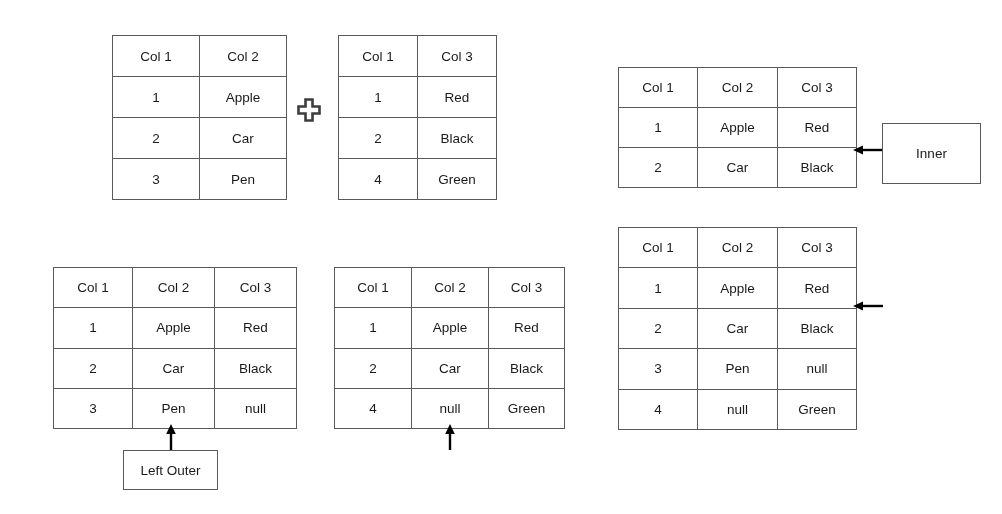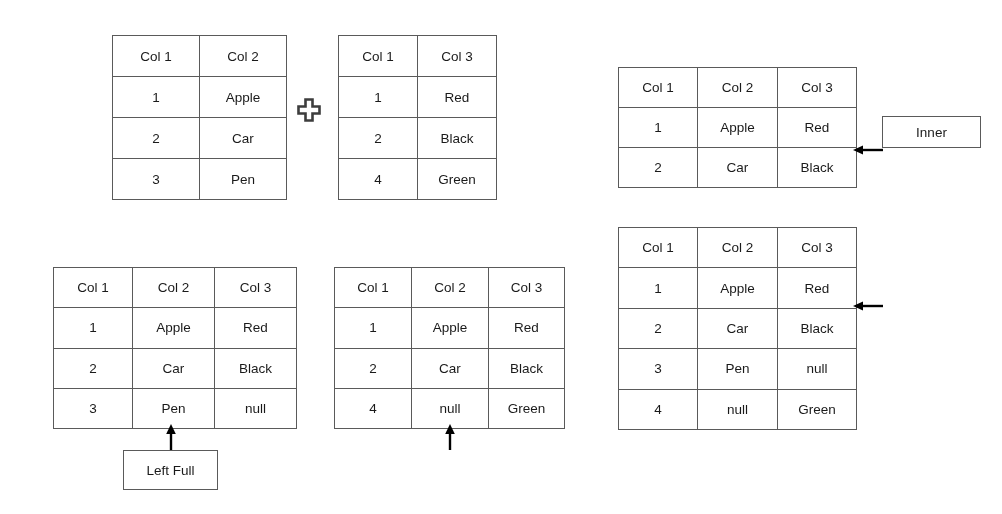--- a/index.html
+++ b/index.html
@@ -128,21 +128,21 @@
         <td style="height:39px;">Black</td>
       </tr>
     </tbody>
   </table>
 
   <svg class="arrow-svg" style="left:836px; top:140px;" width="32" height="20" viewBox="0 0 32 20">
     <line x1="31" y1="10" x2="7" y2="10" stroke="#000000" stroke-width="2.4"></line>
     <polygon points="1,10 11,5.5 11,14.5" fill="#000000"></polygon>
   </svg>
 
-  <div class="labelbox" id="lbl-inner" style="left:866px; top:116px; width:99px; height:32px;align-items:center;">
+  <div class="labelbox" id="lbl-inner" style="left:866px; top:123px; width:99px; height:61px;align-items:center;">
     <span>Inner</span>
   </div>
 
   <table class="jtable" id="tbl-full-outer" style="left:602px; top:227px; width:235px;">
     <tbody>
       <tr>
         <td style="width:78px; height:39.4px;">Col 1</td>
         <td style="width:79px; height:39.4px;">Col 2</td>
         <td style="width:78px; height:39.4px;">Col 3</td>
       </tr>
@@ -199,21 +199,21 @@
       </tr>
     </tbody>
   </table>
 
   <svg class="arrow-svg" style="left:145px; top:423px;" width="20" height="30" viewBox="0 0 20 30">
     <line x1="10" y1="29" x2="10" y2="7" stroke="#000000" stroke-width="2.4"></line>
     <polygon points="10,1 5.2,11 14.8,11" fill="#000000"></polygon>
   </svg>
 
   <div class="labelbox" id="lbl-left-outer" style="left:107px; top:450px; width:95px; height:40px;">
-    <span>Left Full</span>
+    <span>Left Outer</span>
   </div>
 
   <table class="jtable" id="tbl-right-outer" style="left:318px; top:267px; width:227px;">
     <tbody>
       <tr>
         <td style="width:76px; height:39.3px;">Col 1</td>
         <td style="width:76px; height:39.3px;">Col 2</td>
         <td style="width:75px; height:39.3px;">Col 3</td>
       </tr>
       <tr>

